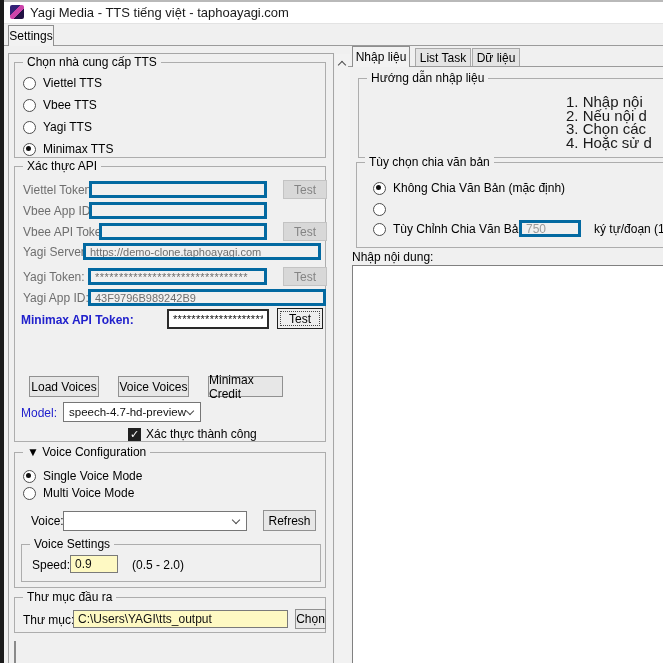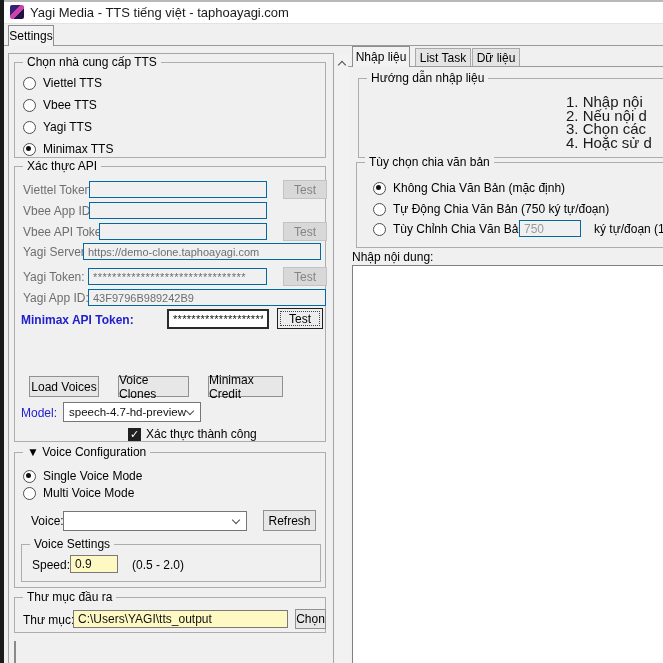--- a/index.html
+++ b/index.html
@@ -6,21 +6,21 @@
   body{font-family:"Liberation Sans",sans-serif;background:#fff;}
   .stage{position:relative;width:663px;height:663px;background:#f0f0f0;overflow:hidden;
          font-family:"Liberation Sans",sans-serif;font-size:12px;color:#000;}
   .abs{position:absolute;}
   .lbl{position:absolute;font-size:12px;white-space:nowrap;color:#000;}
   .lbl.dis{color:#6e6e6e;}
   .lbl.blue{color:#2121cc;}
   .lbl.bold{font-weight:bold;}
   .txt{position:absolute;box-sizing:border-box;font-family:"Liberation Sans",sans-serif;
        font-size:11px;padding:1px 4px;outline:none;}
-  .txt.dis{background:#f0f0f0;border:1px solid #0369a1;color:#6e6e6e;}
+  .txt.dis{background:#f0f0f0;border:3px solid #0369a1;color:#6e6e6e;}
   .txt.en{background:#fef9c3;border:1px solid #7a7a7a;color:#111;}
   .txt.hot{background:#ffffff;border:2px solid #2a2a2a;color:#111;}
   .btn{position:absolute;box-sizing:border-box;display:flex;align-items:center;justify-content:center;
        font-size:12px;background:#e7e7e7;border:1px solid #919191;color:#000;cursor:default;}
   .btn.dis{background:#d8d8d8;border-color:#c3c3c3;color:#848484;}
   .btn.focus{background:#ededed;border:1px solid #1f1f1f;outline:1px dotted #444;outline-offset:-4px;}
   .grp{position:absolute;border:1px solid #adadad;box-sizing:border-box;}
   .legend{position:absolute;top:-8px;left:8px;background:#f0f0f0;padding:0 4px;font-size:12px;white-space:nowrap;}
   .radio{position:absolute;width:13px;height:13px;border:1px solid #4e4e4e;border-radius:50%;
          background:#fff;box-sizing:border-box;}
@@ -100,21 +100,21 @@
     <div class="btn dis" style="left:268px;top:100px;width:44px;height:19px;">Test</div>
 
     <span class="lbl dis" style="left:8px;top:124px;">Yagi App ID:</span>
     <input class="txt dis" style="left: 73px; top: 122px; width: 238px; height: 17px;" value="43F9796B989242B9">
 
     <span class="lbl blue bold" style="left:6px;top:146px;">Minimax API Token:</span>
     <input class="txt hot" style="left: 152px; top: 142px; width: 102px; height: 20px; letter-spacing: 0.3px;" value="**************************************">
     <div class="btn focus" style="left:262px;top:141px;width:46px;height:21px;">Test</div>
 
     <div class="btn" style="left:14px;top:209px;width:70px;height:21px;">Load Voices</div>
-    <div class="btn" style="left:103px;top:209px;width:71px;height:21px;">Voice Clones</div>
+    <div class="btn" style="left:103px;top:209px;width:71px;height:21px;">Voice Voices</div>
     <div class="btn" style="left:193px;top:209px;width:75px;height:21px;">Minimax Credit</div>
 
     <span class="lbl blue" style="left:6px;top:239px;">Model:</span>
     <div class="combo" style="left:48px;top:235px;width:138px;height:20px;">
       <span>speech-4.7-hd-preview</span>
       <span class="spacer"></span>
       <span class="chev"></span>
     </div>
 
     <span class="cb" style="left:113px;top:261px;"></span>
@@ -172,21 +172,20 @@
       <div class="guide-line">3. Chọn các</div>
       <div class="guide-line">4. Hoặc sử d</div>
     </div>
   </div>
 
   <div class="grp" style="left:356px;top:162px;width:400px;height:86px;">
     <span class="legend">Tùy chọn chia văn bản</span>
     <span class="radio sel" style="left:16px;top:19px;"></span>
     <span class="lbl" style="left:36px;top:18px;">Không Chia Văn Bản (mặc định)</span>
     <span class="radio" style="left:16px;top:40px;"></span>
-    <span class="lbl" style="left:36px;top:39px;">Tự Động Chia Văn Bản (750 ký tự/đoạn)</span>
     <span class="radio" style="left:16px;top:60px;"></span>
     <span class="lbl" style="left:36px;top:59px;">Tùy Chỉnh Chia Văn Bản:</span>
     <input class="txt dis" style="left: 162px; top: 57px; width: 62px; height: 17px; font-size: 12px; color: rgb(154, 154, 154);" value="750">
     <span class="lbl" style="left:237px;top:59px;">ký tự/đoạn (100-4000)</span>
   </div>
 
   <span class="lbl" style="left:352px;top:250px;">Nhập nội dung:</span>
   <textarea class="content" style="left: 352px; top: 265px; width: 340px; height: 420px;"></textarea>
 
 </div>

